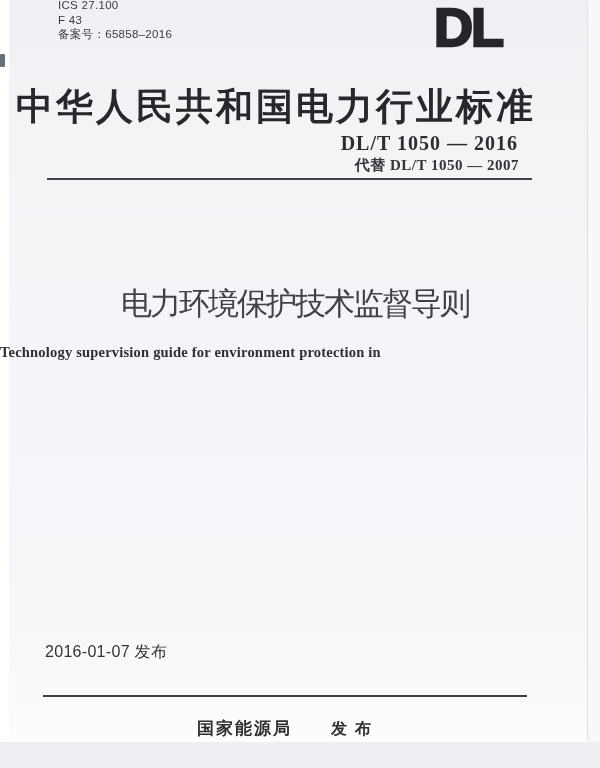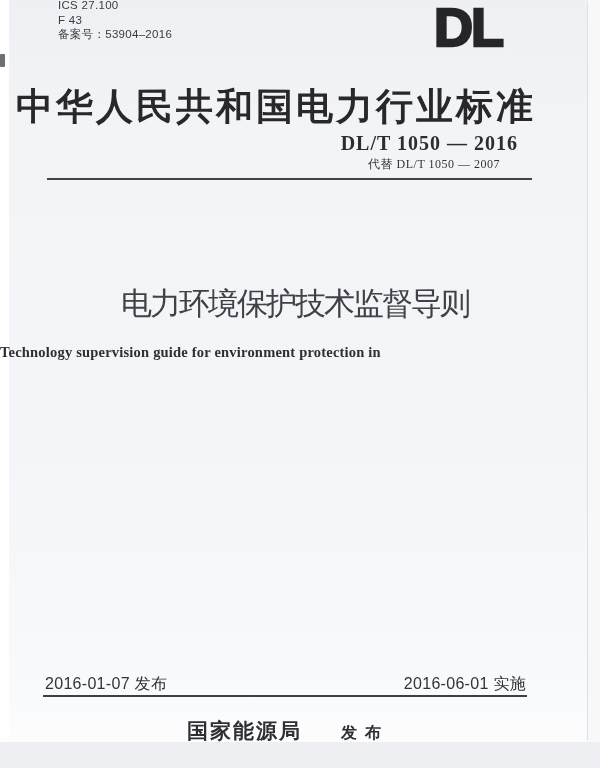--- a/index.html
+++ b/index.html
@@ -32,77 +32,76 @@
              font-weight:900; font-size:54px; line-height:1; letter-spacing:-2px;
              color:#26262a; -webkit-text-stroke:2.5px #26262a; }
 
   
   .std-title { left:16px; width:590px; top:82px; text-align:left;
                font-family:"Liberation Serif", serif; font-weight:bold;
                font-size:37px; letter-spacing:3px; color:#28282c; white-space:nowrap; }
 
   .std-number { right:82px; top:132px; font-family:"Liberation Serif", serif;
                 font-weight:bold; font-size:20px; letter-spacing:1px; color:#2c2d31;margin-left:36px; }
-  .std-replace { right:100px; top:156px; font-family:"Liberation Serif", serif;
-                 font-size:12px; letter-spacing:0.5px; color:#333438; }
+  .std-replace { right:81px; top:156px; font-family:"Liberation Serif", serif;
+                 font-size:15px; letter-spacing:0.5px; color:#333438;font-weight:bold; }
 
   .rule-top { left:47px; top:178px; width:485px; height:2px; background:#404348; }
 
   
   .doc-title-zh { left:0; width:590px; top:283px; text-align:center;
                   font-family:"Liberation Sans", sans-serif; font-weight:500;
                   font-size:31px; letter-spacing:-2px; color:#404046; white-space:nowrap; }
   .doc-title-en { left:0; width:590px; top:342px; 
                   font-family:"Liberation Serif", serif; font-weight:bold;
                   font-size:14.5px; line-height:20.5px; letter-spacing:0.2px; color:#2e2f33; }
 
   
-  .date-issue { left:45px; top:674px; font-size:16px; letter-spacing:0.3px; color:#333438; }
+  .date-issue { left:45px; top:642px; font-size:16px; letter-spacing:0.3px; color:#333438; }
   .date-impl  { right:74px; top:674px; font-size:16px; letter-spacing:0.3px; color:#333438; }
   .rule-bottom { left:43px; top:695px; width:484px; height:2px; background:#3c3f44; }
 
   .publisher-row { left:0; width:600px; top:717px; text-align:center;
                    transform:translateX(-15px); white-space:nowrap; }
   .publisher-name { font-family:"Liberation Serif", serif; font-weight:bold;
-                    font-size:21px; letter-spacing:2px; color:#2e2f33; }
+                    font-size:17px; letter-spacing:2px; color:#2e2f33; }
   .publish-label  { font-family:"Liberation Serif", serif; font-weight:bold;
                     font-size:16px; letter-spacing:2px; color:#2e2f33; margin-left:39px; }
 </style>
 </head>
 <body>
 
 <div class="scan-page">
 
   <div class="edge-left"></div>
   <div class="edge-right-gutter"></div>
   <div class="edge-right-line"></div>
   <div class="bottom-fade"></div>
   <div class="bottom-band"></div>
   <div class="edge-mark"></div>
 
   <div class="layer ics-block">
     <div>ICS 27.100</div>
     <div>F 43</div>
-    <div>备案号：53904–2016</div>
+    <div>备案号：65858–2016</div>
   </div>
 
   <div class="layer dl-logo">DL</div>
 
   <div class="layer std-title">中华人民共和国电力行业标准</div>
 
   <div class="layer std-number">DL/T 1050 — 2016</div>
   <div class="layer std-replace">代替 DL/T 1050 — 2007</div>
   <div class="layer rule-top"></div>
 
   <div class="layer doc-title-zh">电力环境保护技术监督导则</div>
   <div class="layer doc-title-en">
     <div>Technology supervision guide for environment protection in</div>
   </div>
 
   <div class="layer date-issue">2016-01-07 发布</div>
-  <div class="layer date-impl">2016-06-01 实施</div>
   <div class="layer rule-bottom"></div>
 
   <div class="layer publisher-row">
     <span class="publisher-name">国家能源局</span><span class="publish-label">发 布</span>
   </div>
 
 </div>
 
 </body></html>

